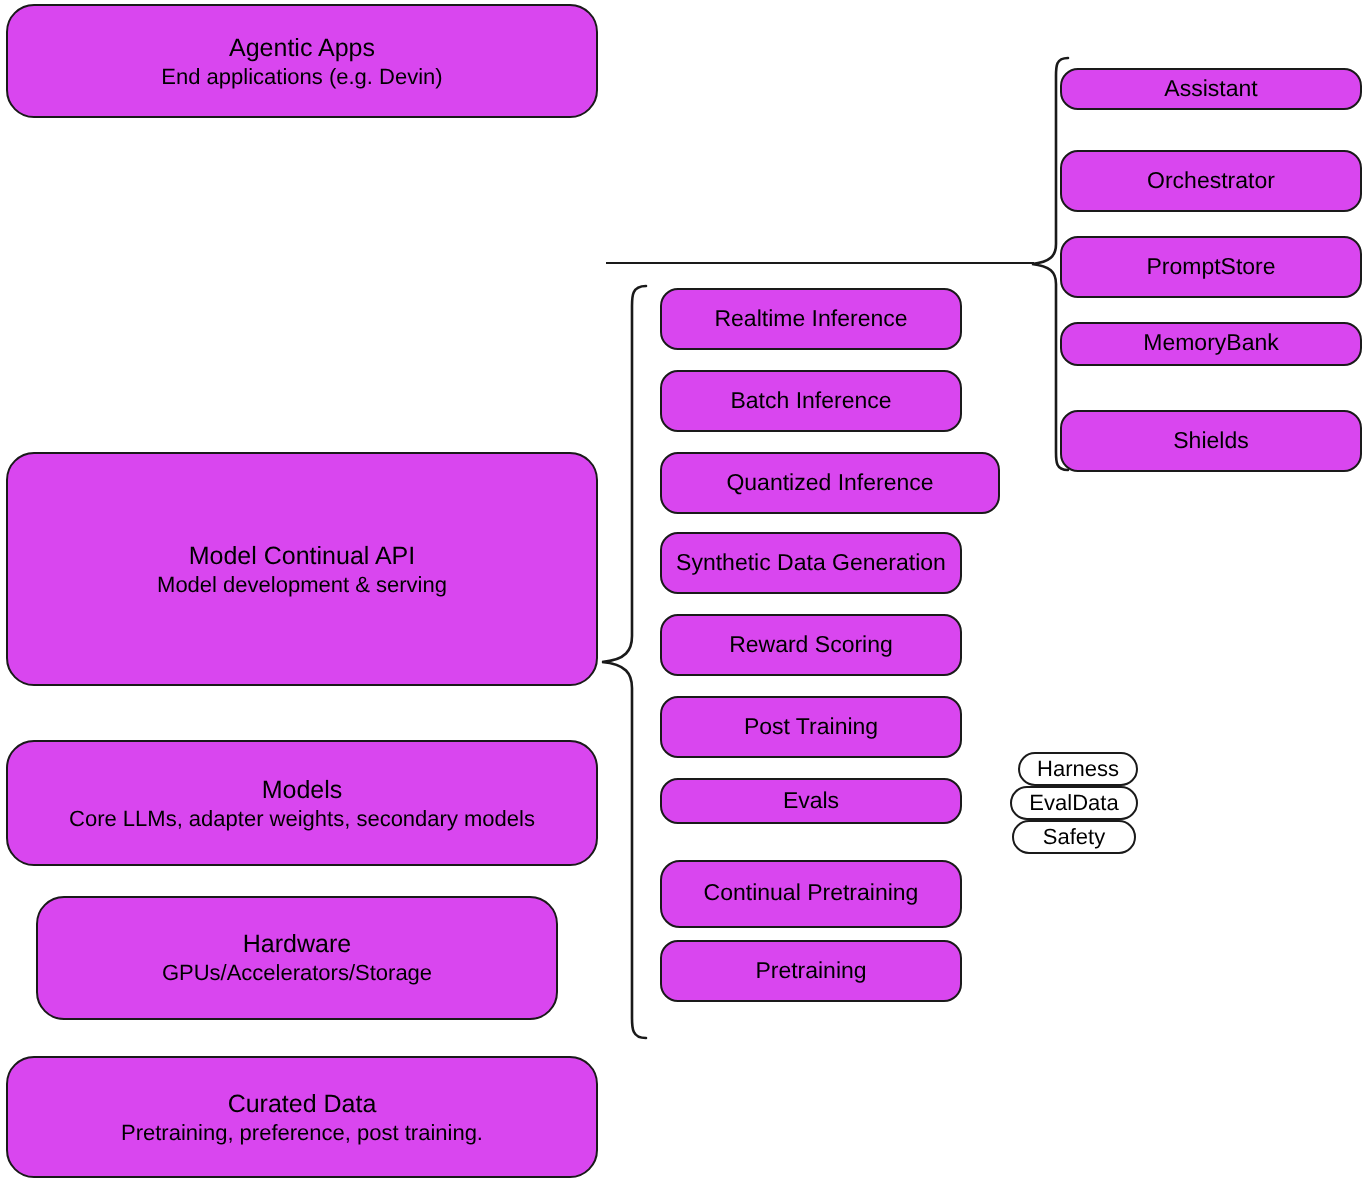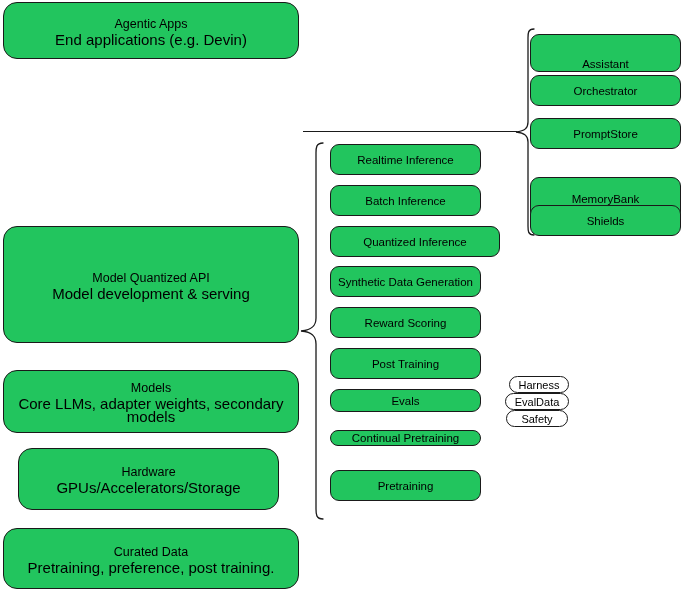--- a/index.html
+++ b/index.html
@@ -15,37 +15,37 @@
     position: relative;
     width: 682px;
     height: 591px;
     background: #ffffff;
     overflow: hidden;
   }
   .box {
     position: absolute;
     box-sizing: border-box;
     border: 1.3px solid #1a1a1a;
-    background: #22c55e;
+    background: #d946ef;
     display: flex;
     flex-direction: column;
     align-items: center;
     justify-content: center;
     text-align: center;
   }
   .layer-box {
     border-radius: 14px;
   }
   .layer-title {
     font-size: 12.5px;
     line-height: 16px;
     color: #000;
   }
   .layer-sub {
-    font-size: 15px;
+    font-size: 11px;
     line-height: 13px;
     color: #000;
     margin-top: 1px;
   }
   .cap-box {
     border-radius: 9px;
     font-size: 11.5px;
     line-height: 14px;
   }
   .pill {
@@ -80,21 +80,21 @@
 
 <div id="canvas">
 
   <div class="box layer-box" style="left:3px; top:2px; width:296px; height:57px;">
     <div class="layer-title">Agentic Apps</div>
     <div class="layer-sub">End applications (e.g. Devin)</div>
   </div>
 
 
   <div class="box layer-box" style="left:3px; top:226px; width:296px; height:117px;">
-    <div class="layer-title">Model Quantized API</div>
+    <div class="layer-title">Model Continual API</div>
     <div class="layer-sub">Model development &amp; serving</div>
   </div>
 
   <div class="box layer-box" style="left:3px; top:370px; width:296px; height:63px;">
     <div class="layer-title">Models</div>
     <div class="layer-sub">Core LLMs, adapter weights, secondary models</div>
   </div>
 
   <div class="box layer-box" style="left:18px; top:448px; width:261px; height:62px;text-align:right;">
     <div class="layer-title">Hardware</div>
@@ -134,46 +134,46 @@
   </div>
   <div class="box cap-box" style="left:330px; top:307px; width:151px; height:31px;">
     <span>Reward Scoring</span>
   </div>
   <div class="box cap-box" style="left:330px; top:348px; width:151px; height:31px;">
     <span>Post Training</span>
   </div>
   <div class="box cap-box" style="left:330px; top:389px; width:151px; height:23px;">
     <span>Evals</span>
   </div>
-  <div class="box cap-box" style="left:330px; top:430px; width:151px; height:16px;border-radius:10px;">
+  <div class="box cap-box" style="left:330px; top:430px; width:151px; height:34px;border-radius:10px;">
     <span>Continual Pretraining</span>
   </div>
   <div class="box cap-box" style="left:330px; top:470px; width:151px; height:31px;">
     <span>Pretraining</span>
   </div>
 
   <div class="pill" style="left:472px; top:376px; width:60px; height:17px;">
     <span>Harness</span>
   </div>
   <div class="pill" style="left:468px; top:393px; width:64px; height:17px;">
     <span>EvalData</span>
   </div>
   <div class="pill" style="left:469px; top:410px; width:62px; height:17px;">
     <span>Safety</span>
   </div>
 
-  <div class="box cap-box" style="left:530px; top:34px; width:151px; height:38px;justify-content:flex-end;">
+  <div class="box cap-box" style="left:530px; top:34px; width:151px; height:21px;">
     <span>Assistant</span>
   </div>
   <div class="box cap-box" style="left:530px; top:75px; width:151px; height:31px;">
     <span>Orchestrator</span>
   </div>
   <div class="box cap-box" style="left:530px; top:118px; width:151px; height:31px;">
     <span>PromptStore</span>
   </div>
-  <div class="box cap-box" style="left:530px; top:161px; width:151px; height:44px;margin-top:16px;">
+  <div class="box cap-box" style="left:530px; top:161px; width:151px; height:22px;">
     <span>MemoryBank</span>
   </div>
   <div class="box cap-box" style="left:530px; top:205px; width:151px; height:31px;">
     <span>Shields</span>
   </div>
 
 </div>
 
 </body></html>

